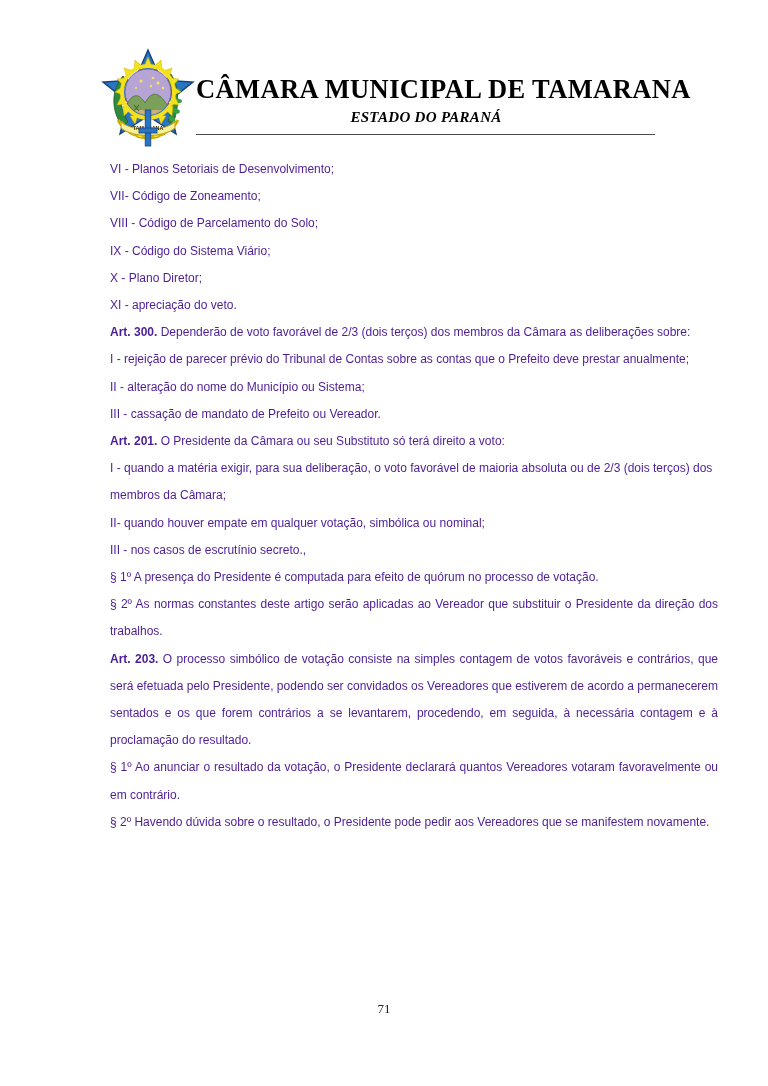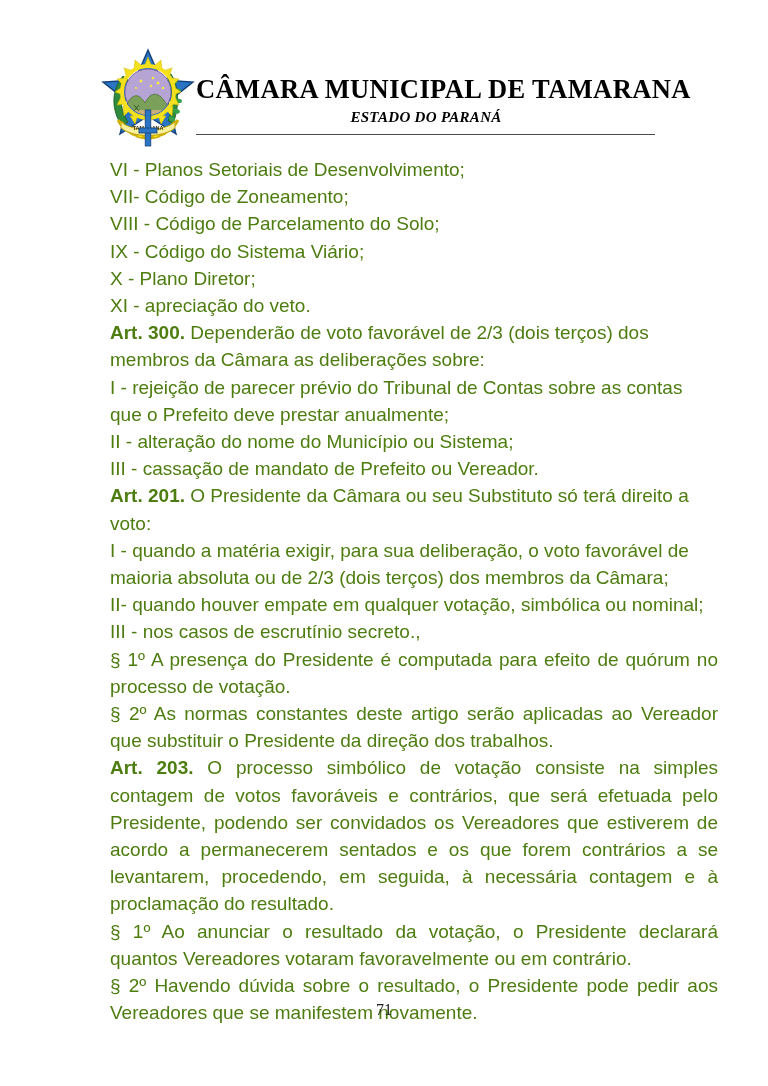--- a/index.html
+++ b/index.html
@@ -73,44 +73,44 @@
   }
 
   
   .content {
     position: absolute;
     left: 110px;
     top: 156px;
     width: 608px;
   }
   .para {
-    font-size: 19px;
+    font-size: 12px;
     line-height: 27.2px;
     margin: 0;
     text-align: left;
-    color: #4d7c0f;
+    color: #4c1d95;
     word-spacing: 0px;
   }
   .para.justify {
     text-align: justify;
     text-justify: inter-word;
   }
   .para b {
     font-weight: bold;
   }
 
   
   .page-number {
     position: absolute;
     left: 0;
     top: 1001px;
     width: 768px;
     text-align: center;
     font-family: "Liberation Serif", serif;
-    font-size: 16px;
+    font-size: 13px;
     color: #222222;
   }
 </style>
 </head>
 <body>
 
 <div class="page">
 
   <div class="header">
 

